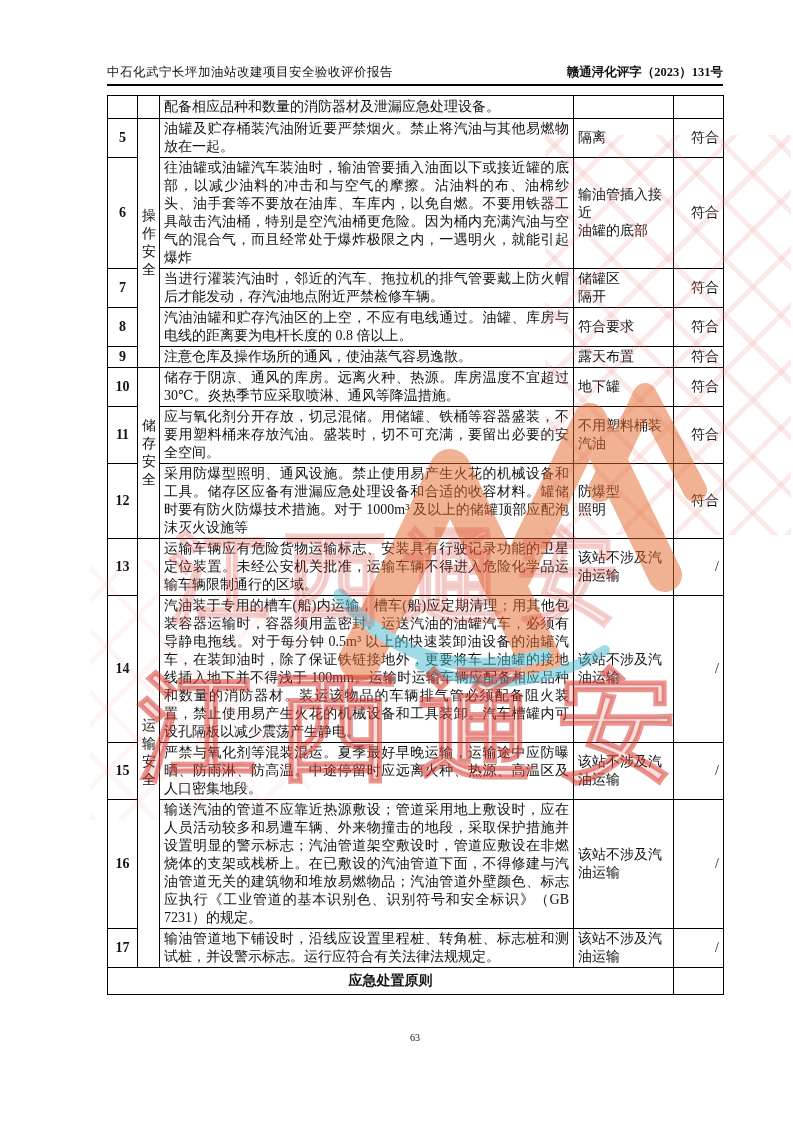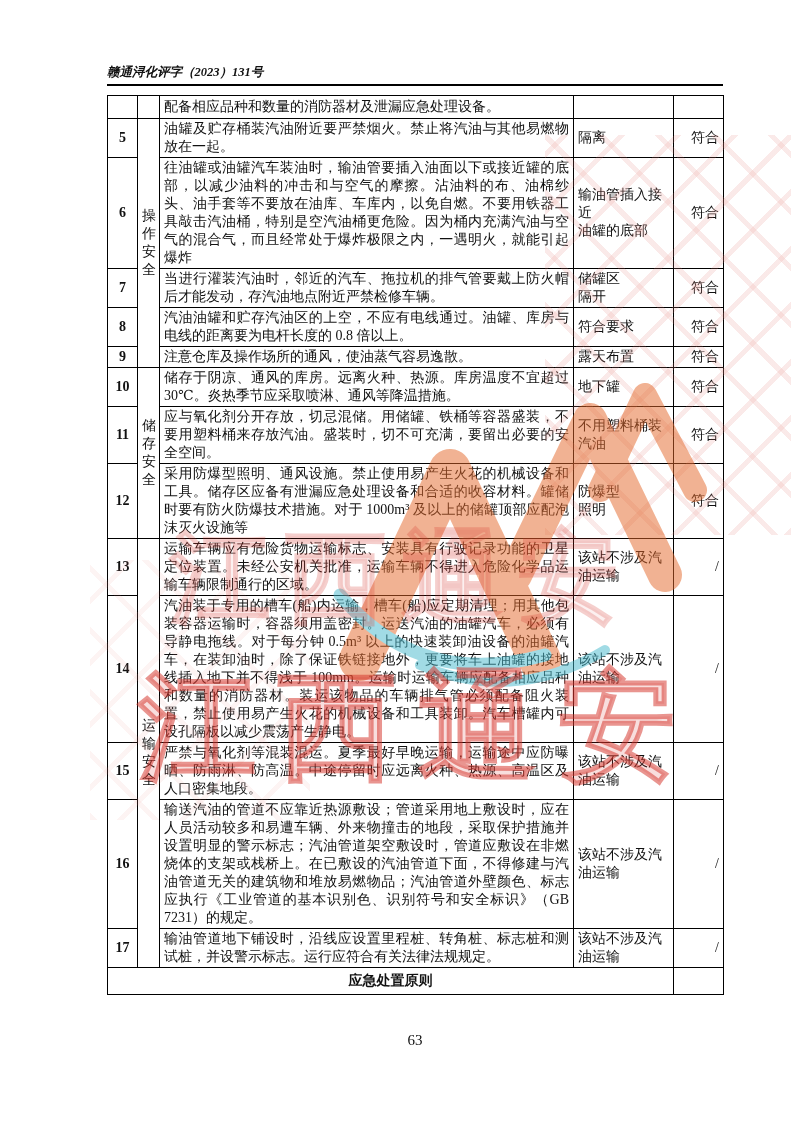--- a/index.html
+++ b/index.html
@@ -4,42 +4,42 @@
 <style>
   html,body{margin:0;padding:0;background:#888;}
   .page{
     position:relative;width:793px;height:1122px;background:#ffffff;
     font-family:"Liberation Serif","DejaVu Serif",serif;color:#111;
     overflow:hidden;margin:0 auto;
   }
   .header{position:absolute;left:107px;top:62px;width:616px;height:22px;
     border-bottom:2px solid #000;display:flex;justify-content:space-between;align-items:flex-end;}
   .header .h-left{font-size:12.5px;letter-spacing:.5px;padding-bottom:3px;}
-  .header .h-right{font-size:12.5px;font-weight:bold;padding-bottom:3px;font-style:italic;}
+  .header .h-right{font-size:12.5px;font-weight:bold;padding-bottom:3px;}
   table.doc{
     position:absolute;left:107px;top:95px;width:616px;
     border-collapse:collapse;table-layout:fixed;
   }
   table.doc td{
     border:1.5px solid #000;padding:1px 4px;
     font-size:14px;line-height:18px;vertical-align:middle;
   }
   col.c1{width:30px;} col.c2{width:22px;} col.c3{width:414px;} col.c4{width:100px;} col.c5{width:50px;}
   td.no{text-align:center;font-weight:bold;font-size:14px;padding:0;}
   td.cat{
     text-align:center;padding:0 2px;word-break:break-all;line-height:16px;
     font-size:14px;
   }
   td.desc{text-align:justify;text-justify:inter-ideograph;}
   td.measure{white-space:pre-line;padding:0 2px;}
   td.result{text-align:right;}
   td.empty{padding:0;}
   tr.cont td{height:20px;}
   td.footer-cell{text-align:center;font-weight:bold;font-size:15px;height:24px;padding:1px;}
-  .page-num{position:absolute;left:107px;width:616px;text-align:center;font-size:15px;}
+  .page-num{position:absolute;left:107px;width:616px;text-align:center;font-size:10px;}
   
   .wm{position:absolute;pointer-events:none;z-index:5;}
   .wm-lattice{
     left:545px;top:135px;width:246px;height:400px;opacity:.55;
     background:
       repeating-linear-gradient(45deg, rgba(231,136,130,.32) 0 5px, transparent 5px 40px),
       repeating-linear-gradient(-45deg, rgba(231,136,130,.32) 0 5px, transparent 5px 40px);
   }
   .wm-lattice2{
     left:90px;top:560px;width:220px;height:260px;opacity:.30;
@@ -56,20 +56,21 @@
   }
   .wm-text-main{left:138px;top:648px;font-size:118px;}
   .wm-text-echo{left:170px;top:512px;font-size:100px;opacity:.45;letter-spacing:16px;}
 </style>
 </head>
 <body>
 
 <div class="page">
 
   <div class="header">
+    <span class="h-left">中石化武宁长坪加油站改建项目安全验收评价报告</span>
     <span class="h-right">赣通浔化评字（2023）131号</span>
   </div>
 
   <table class="doc">
     <colgroup>
         <col class="c1">
         <col class="c2">
         <col class="c3">
         <col class="c4">
         <col class="c5">

